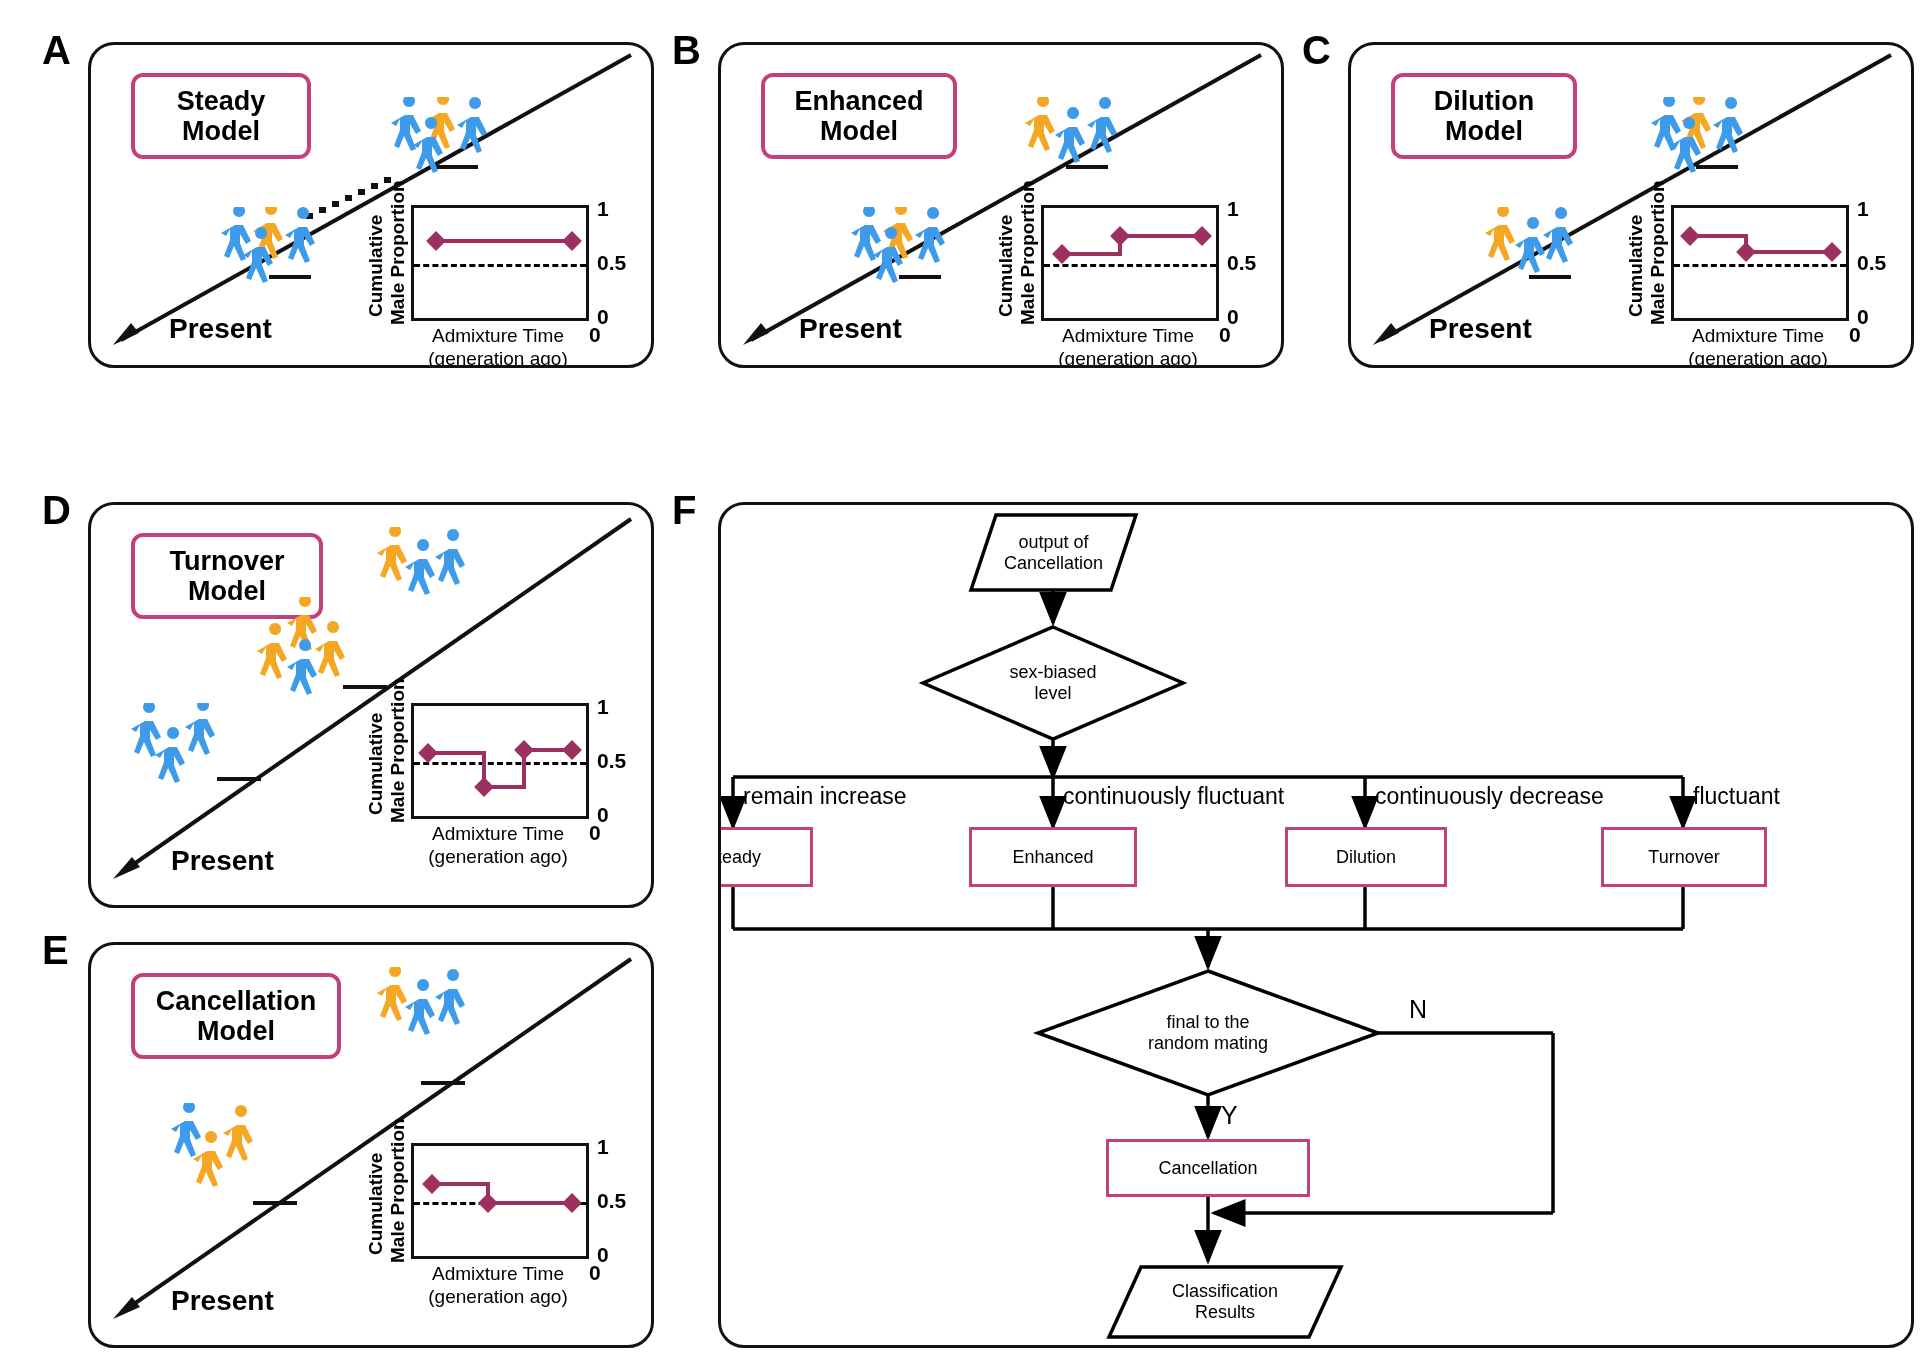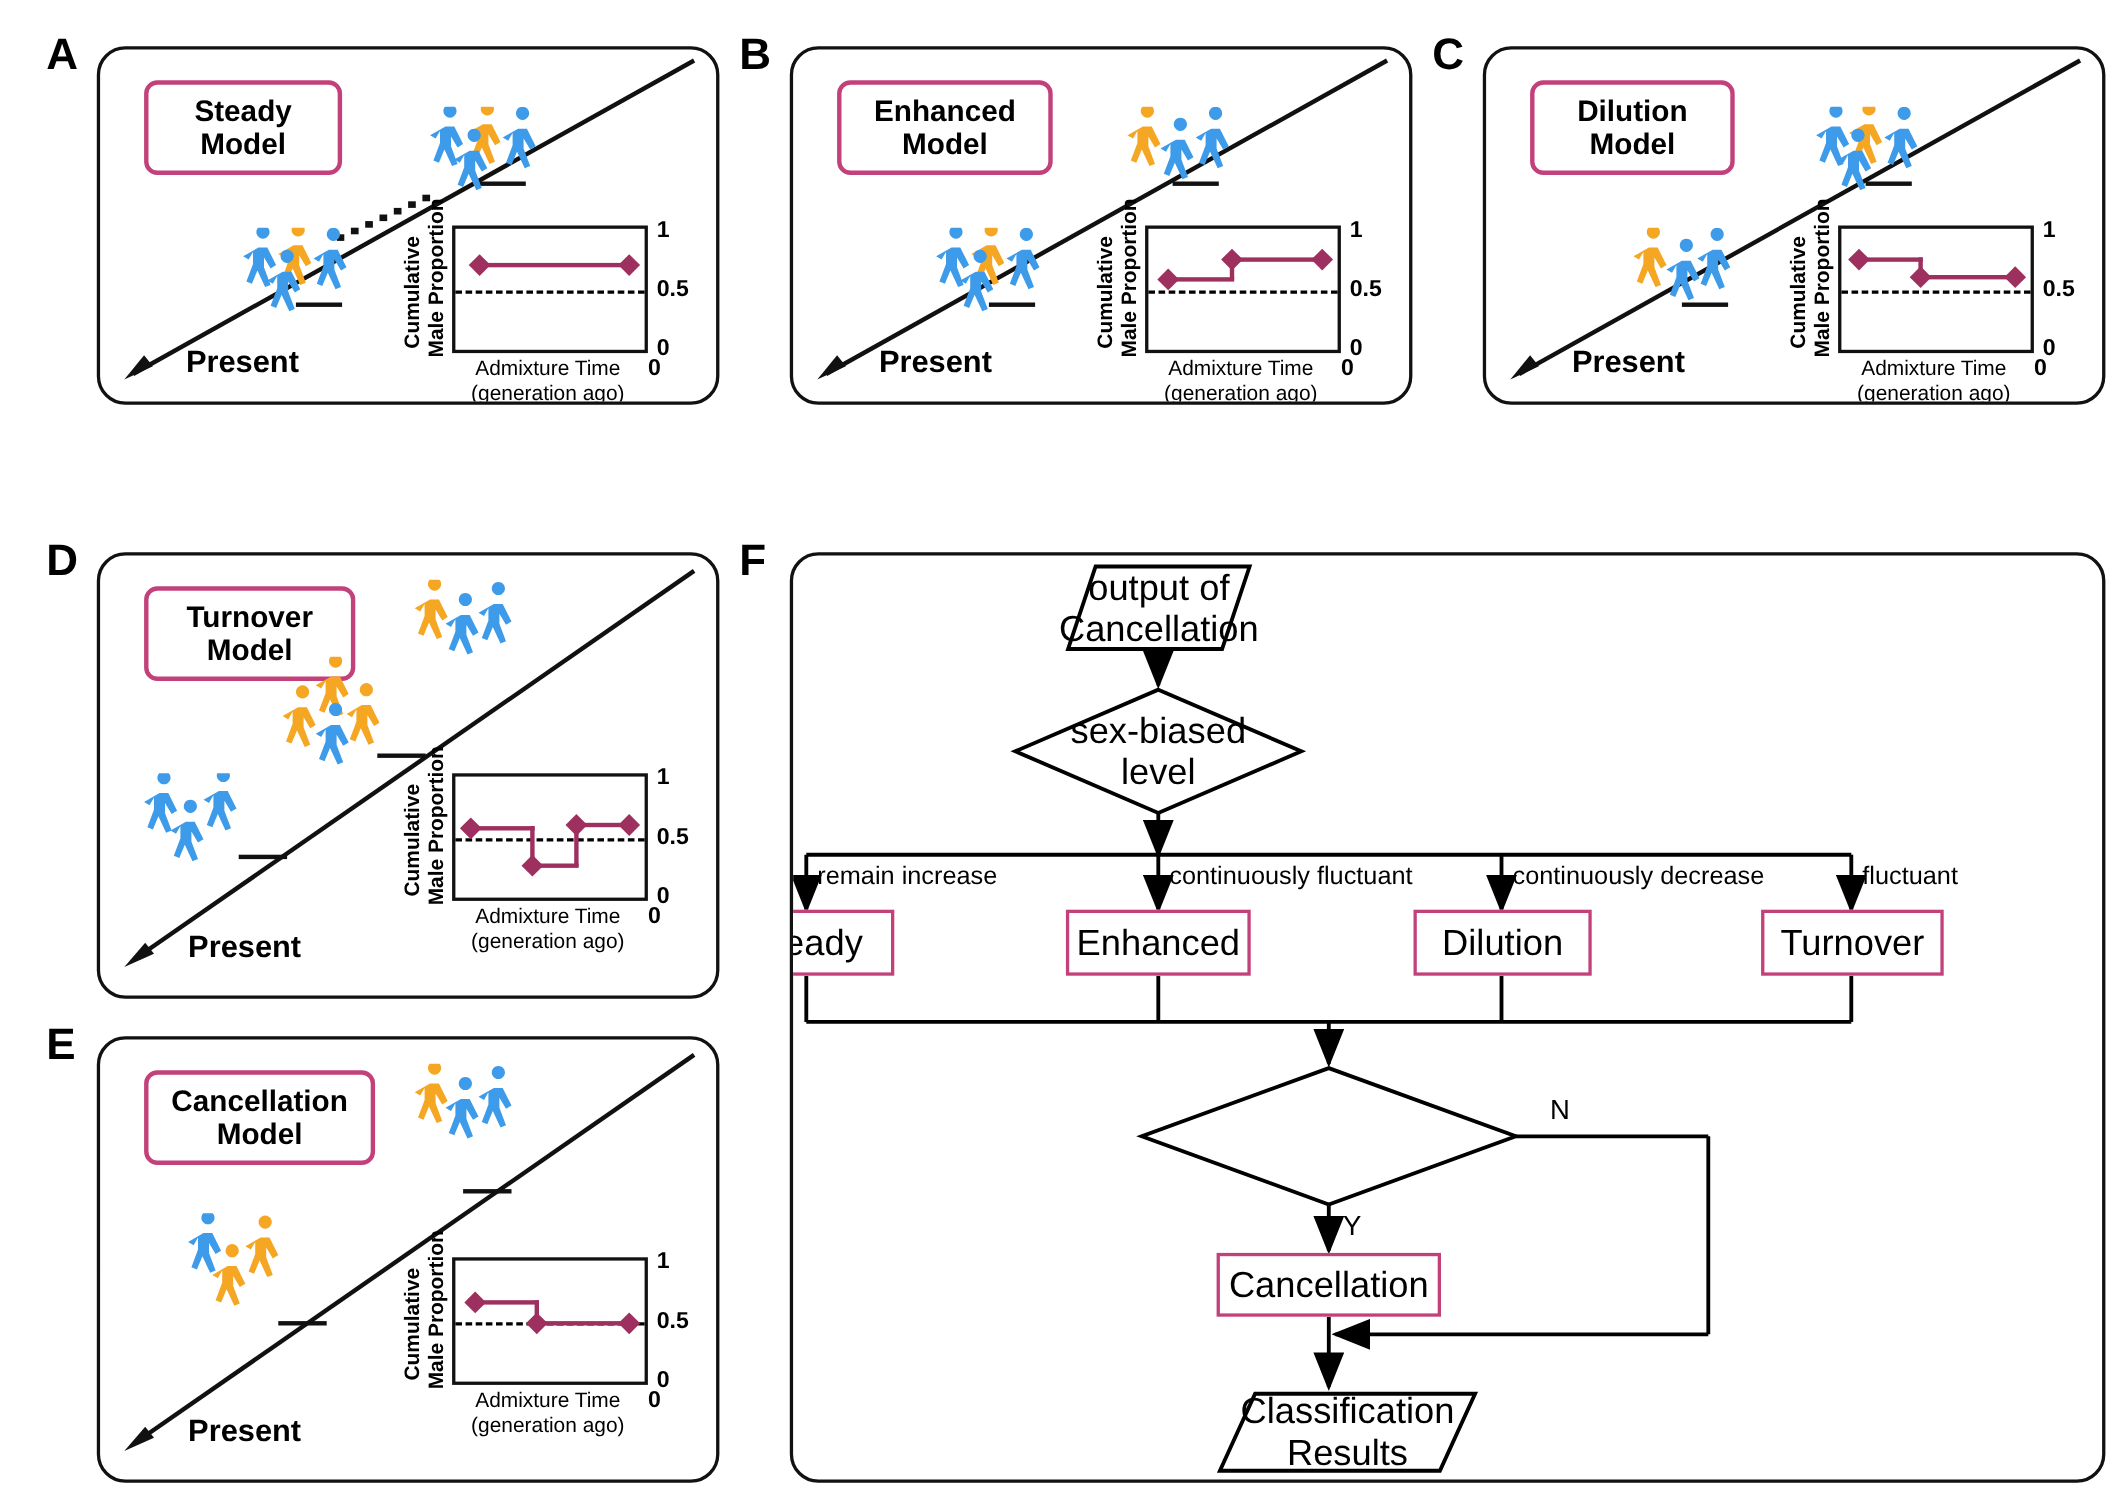--- a/index.html
+++ b/index.html
@@ -27,21 +27,21 @@
   .halfline{position:absolute;border-top:3px dashed #000;left:0;right:0;}
   .seg{position:absolute;background:#9E3060;}
   .hseg{height:4px;}
   .vseg{width:4px;}
   .dia{position:absolute;width:14px;height:14px;background:#9E3060;transform:rotate(45deg) translate(-50%,-50%);
     transform-origin:0 0;}
 
   
   .fc{position:absolute;left:0;top:0;width:100%;height:100%;}
   .node{position:absolute;box-sizing:border-box;display:flex;align-items:center;justify-content:center;
-    text-align:center;font-size:33px;color:#000;line-height:1.15;}
+    text-align:center;font-size:18px;color:#000;line-height:1.15;}
   .node.para{border:none;}
   .node.rect{border:3px solid #C2417B;background:#fff;}
   .edge-label{position:absolute;font-size:23px;color:#000;white-space:nowrap;}
   .yn{position:absolute;font-size:25px;color:#000;}
 </style>
 </head>
 <body>
 
 <div class="panel-letter" style="left:42px;top:30px;">A</div>
 <div class="panel" style="left:88px;top:42px;width:560px;height:320px;">
@@ -457,20 +457,24 @@
   <div class="edge-label" style="left:22px;top:278px;">remain increase</div>
   <div class="edge-label" style="left:342px;top:278px;">continuously fluctuant</div>
   <div class="edge-label" style="left:654px;top:278px;">continuously decrease</div>
   <div class="edge-label" style="left:972px;top:278px;">fluctuant</div>
 
   <div class="node rect" style="left:-68px;top:322px;width:160px;height:60px;">Steady</div>
   <div class="node rect" style="left:248px;top:322px;width:168px;height:60px;">Enhanced</div>
   <div class="node rect" style="left:564px;top:322px;width:162px;height:60px;">Dilution</div>
   <div class="node rect" style="left:880px;top:322px;width:166px;height:60px;">Turnover</div>
 
+  <div class="node" style="left:367px;top:490px;width:240px;height:76px;flex-direction:column;">
+    <span>final to the</span>
+    <span>random mating</span>
+  </div>
 
   <div class="yn" style="left:688px;top:490px;">N</div>
   <div class="yn" style="left:500px;top:596px;">Y</div>
 
   <div class="node rect" style="left:385px;top:634px;width:204px;height:58px;">Cancellation</div>
 
   <div class="node para" style="left:388px;top:762px;width:232px;height:70px;flex-direction:column;">
     <span>Classification</span>
     <span>Results</span>
   </div>

